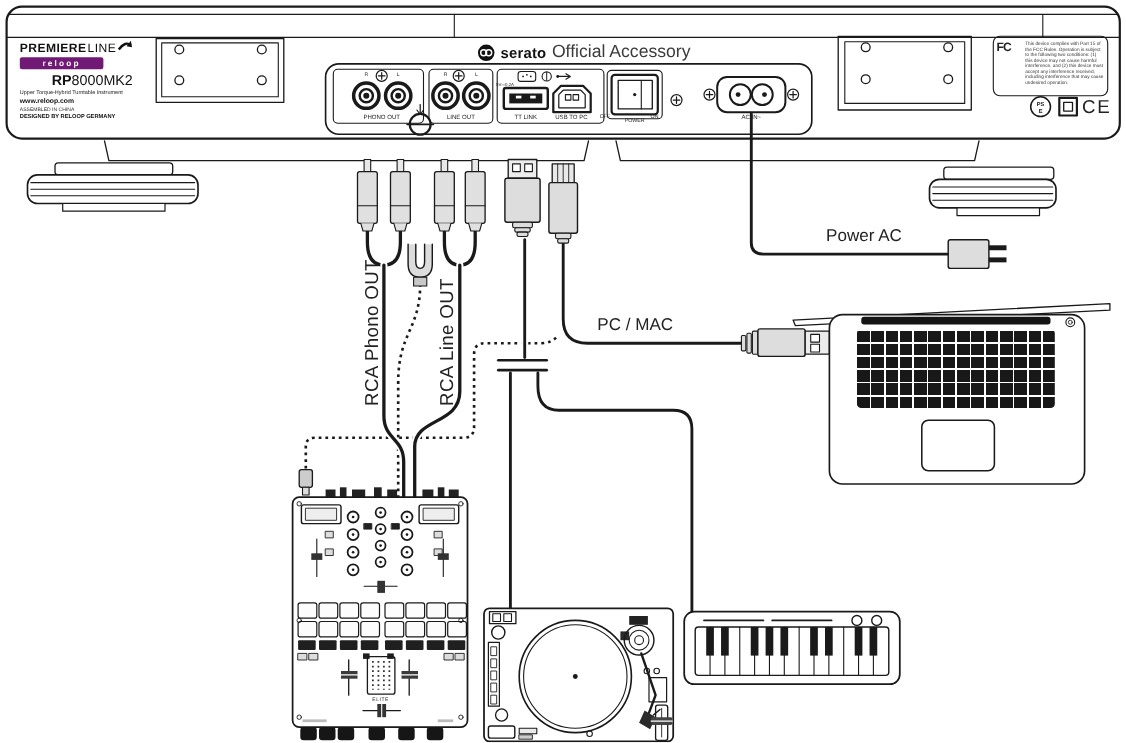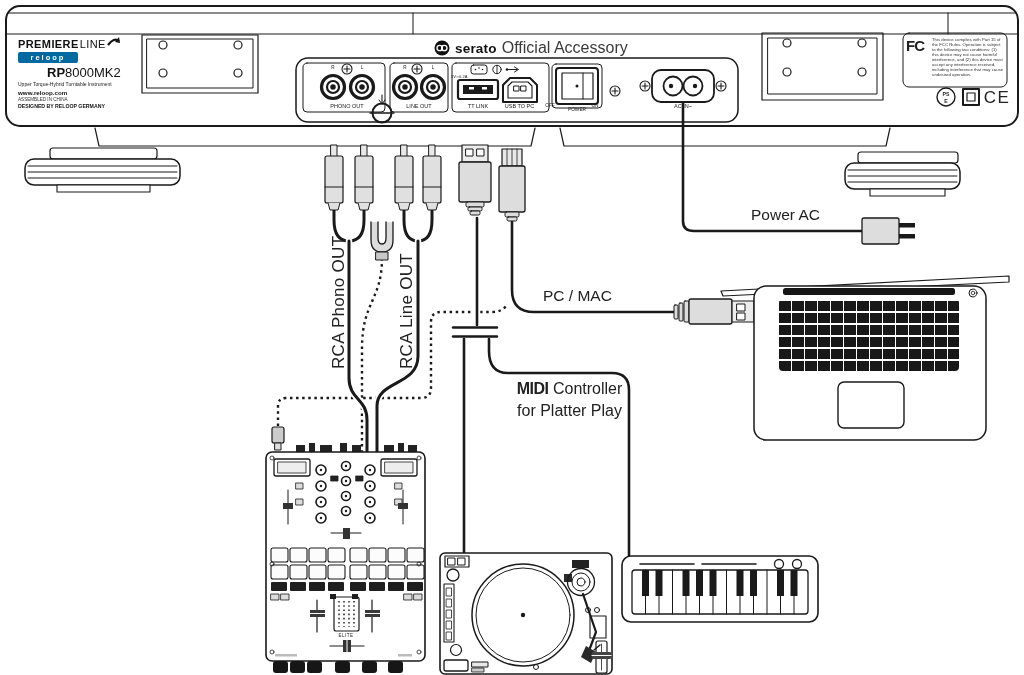--- a/index.html
+++ b/index.html
@@ -6,31 +6,31 @@
   #stage{position:relative;width:1024px;height:675px;background:#fff;overflow:hidden;
          font-family:"Liberation Sans",sans-serif;color:#1a1a1a;}
   #art{position:absolute;left:0;top:0;}
   .abs{position:absolute;white-space:nowrap;}
   .vlabel{position:absolute;transform:rotate(-90deg);transform-origin:0 0;white-space:nowrap;
           font-size:17px;color:#222;letter-spacing:.3px;}
   .conn-label{font-size:15.5px;color:#222;}
   .brand-line1{font-size:11px;letter-spacing:.4px;color:#111;display:flex;align-items:center;gap:1px;}
   .bold{font-weight:bold;}
   .light{font-weight:normal;}
-  .reloop-logo{background:#0369a1;color:#fff;width:60px;height:11px;display:flex;align-items:center;
+  .reloop-logo{background:#701a75;color:#fff;width:76px;height:11px;display:flex;align-items:center;
                justify-content:center;font-size:7.5px;font-weight:bold;letter-spacing:2px;border-radius:2px;}
   .model-line{font-size:13px;color:#111;margin-top:2px;text-align:right;}
   .tiny5{font-size:5px;color:#222;}
   .tiny6b{font-size:6.2px;font-weight:bold;color:#111;}
   .tiny45{font-size:4.6px;color:#333;}
   .tiny5b{font-size:5.2px;font-weight:bold;color:#111;}
   .serato-row{display:flex;align-items:center;gap:5px;}
   .serato-name{font-size:13.5px;font-weight:800;color:#111;letter-spacing:.2px;}
   .serato-label{font-size:16px;color:#3a3a3a;}
-  .fcc-logo{font-size:15px;font-weight:800;color:#222;letter-spacing:-1px;}
+  .fcc-logo{font-size:11px;font-weight:800;color:#222;letter-spacing:-1px;}
   .fcc-text{font-size:4.3px;line-height:1.16;color:#333;width:72px;white-space:normal;}
   .midi-label{font-size:16px;line-height:1.35;color:#222;text-align:center;width:145px;white-space:normal;}
   .midi-bold{font-weight:900;letter-spacing:-.5px;}
   .ttlink-label{font-size:15.5px;line-height:1.4;color:#222;}
   .kbgrid{position:absolute;left:779px;top:299px;width:180px;height:72px;border-radius:4px;
           background-color:#181818;
           background-image:
             repeating-linear-gradient(90deg, rgba(0,0,0,0) 0 11.5px, #fff 11.5px 13px),
             repeating-linear-gradient(180deg, #fff 0 1.6px, rgba(0,0,0,0) 1.6px 12px);}
 </style>
@@ -563,20 +563,16 @@
   <span class="serato-label">Official Accessory</span>
 </div>
 
 <div class="abs fcc-logo" style="left:906px;top:37px;">FC</div>
 <div class="abs fcc-text" style="left:932px;top:37px;">This device complies with Part 15 of the FCC Rules. Operation is subject to the following two conditions: (1) this device may not cause harmful interference, and (2) this device must accept any interference received, including interference that may cause undesired operation.</div>
 
 <div class="vlabel" style="left:329px;top:369px;">RCA Phono OUT</div>
 <div class="vlabel" style="left:397px;top:369px;">RCA Line OUT</div>
 <div class="abs conn-label" style="left:751px;top:206px;">Power AC</div>
 <div class="abs conn-label" style="left:543px;top:287px;">PC / MAC</div>
-<div class="abs midi-label" style="left:497px;top:378px;">
-  <span class="midi-bold">MIDI</span><span> Controller</span><br>
-  <span>for Platter Play</span>
+
+<div class="kbgrid"></div>
+
 </div>
 
-<div class="kbgrid"></div>
-
-</div>
-
 </body></html>

